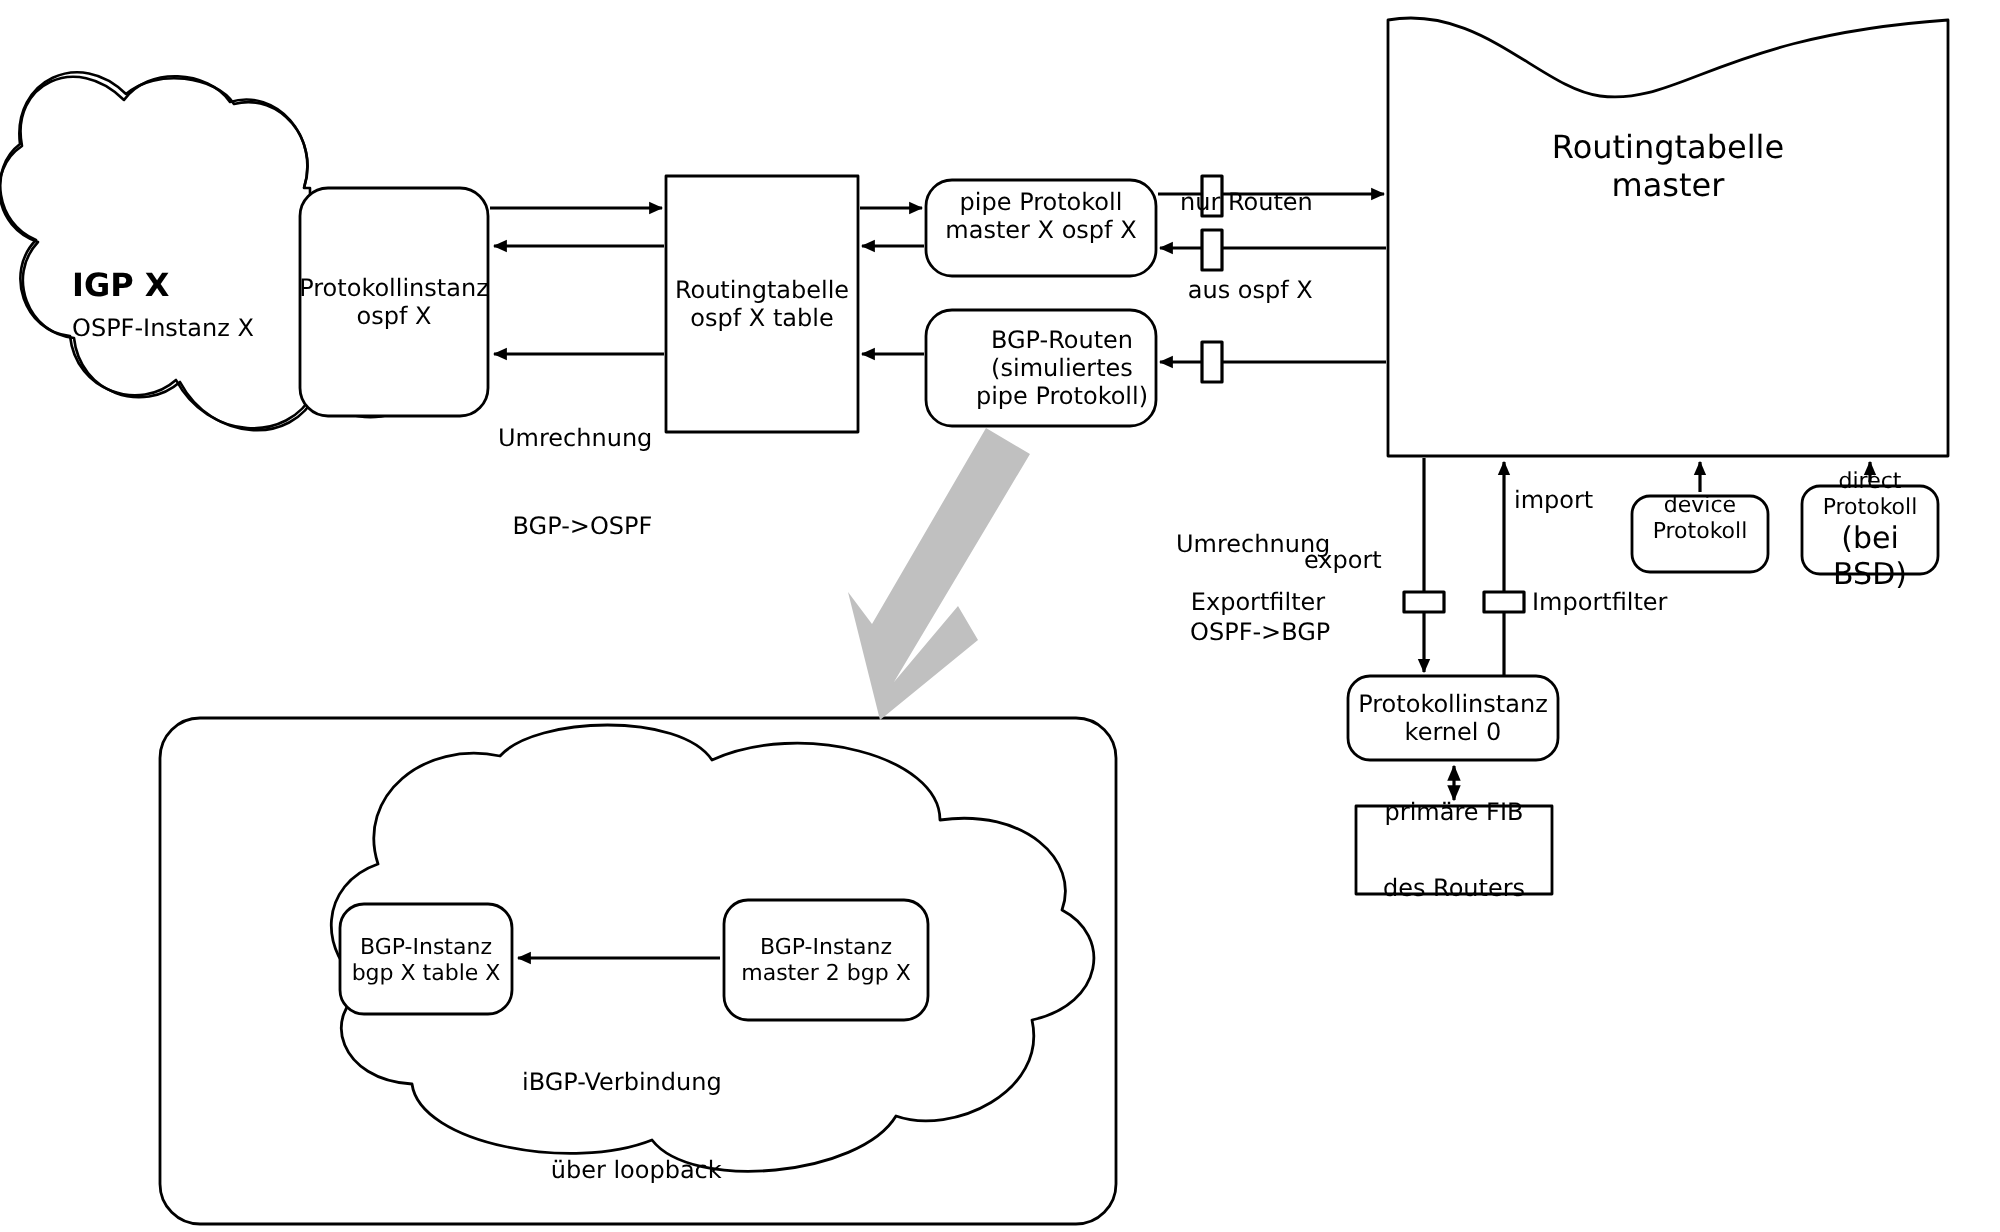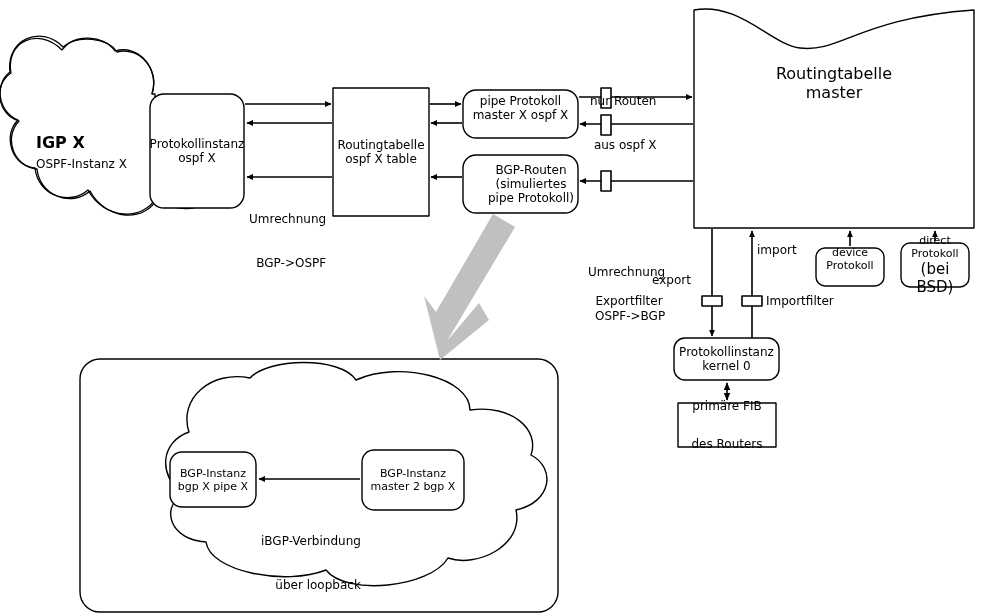--- a/index.html
+++ b/index.html
@@ -224,21 +224,21 @@
     <span class="t12">kernel 0</span>
   </div>
 
   <div class="box-text" style="left:678px; top:403px; width:98px; height:44px;gap:24px;">
     <span class="t12">primäre FIB</span>
     <span class="t12">des Routers</span>
   </div>
 
   <div class="box-text" style="left:170px; top:452px; width:86px; height:55px;">
     <span class="t11">BGP-Instanz</span>
-    <span class="t11">bgp X pipe X</span>
+    <span class="t11">bgp X table X</span>
   </div>
 
   <div class="box-text" style="left:362px; top:450px; width:102px; height:60px;">
     <span class="t11">BGP-Instanz</span>
     <span class="t11">master 2 bgp X</span>
   </div>
 
   <div class="lbl t12 l" style="left:249px; top:183px;">
     <div>Umrechnung</div>
     <div>BGP-&gt;OSPF</div>

